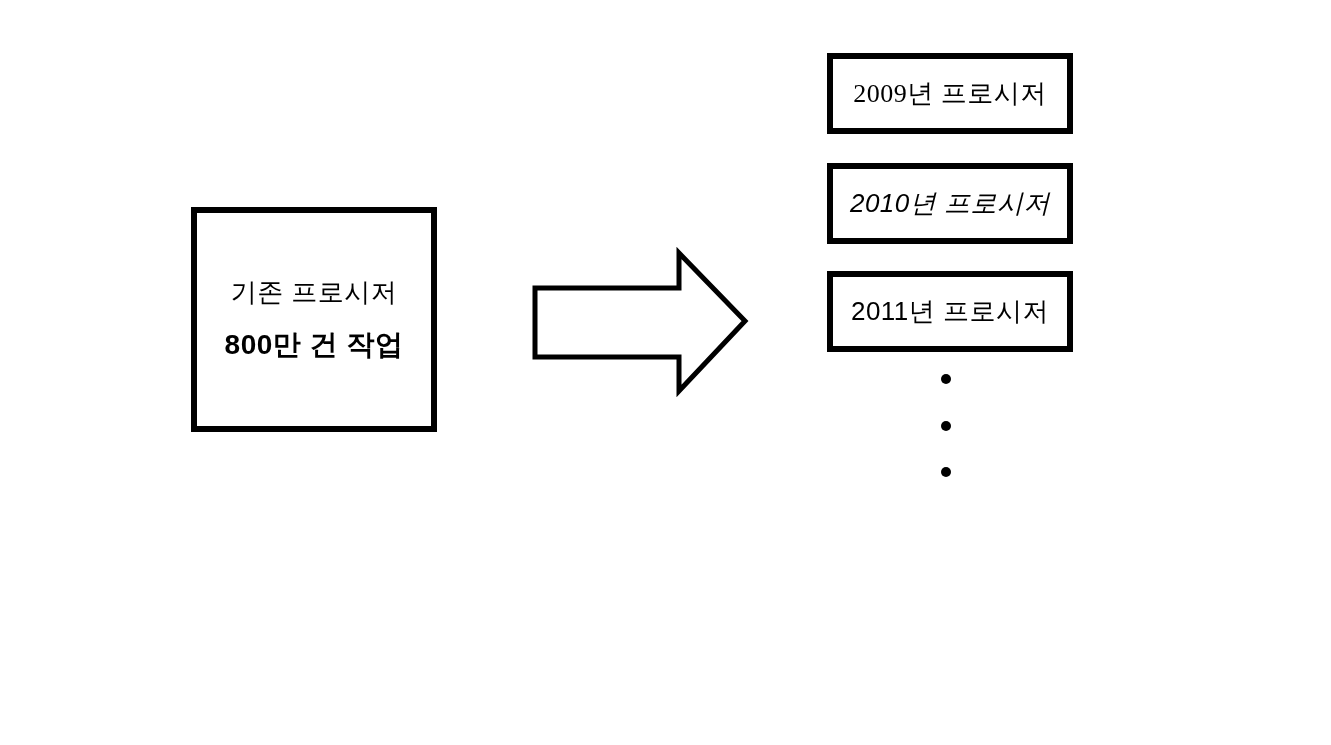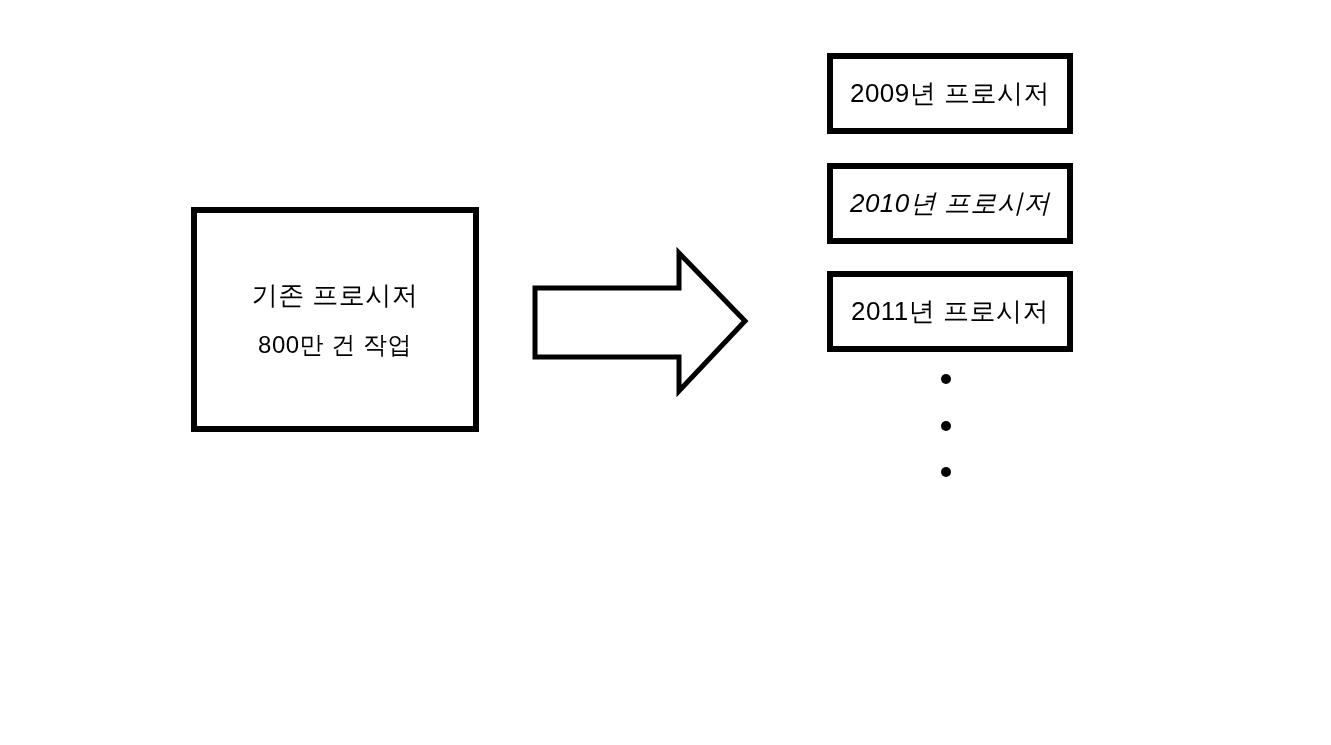--- a/index.html
+++ b/index.html
@@ -17,41 +17,41 @@
     height: 745px;
     background: #ffffff;
     overflow: hidden;
   }
 
   
   .source-box {
     position: absolute;
     left: 191px;
     top: 207px;
-    width: 288px;
+    width: 246px;
     height: 225px;
     box-sizing: border-box;
     border: 6px solid #000000;
     background: #ffffff;
     display: flex;
     flex-direction: column;
     align-items: center;
     justify-content: center;
   }
   .source-title {
     font-size: 26px;
     font-weight: 400;
     line-height: 1.2;
     letter-spacing: 0.5px;
     text-align: center;
     white-space: nowrap;
   }
   .source-sub {
-    font-size: 24px;
-    font-weight: normal;
+    font-size: 28px;
+    font-weight: bold;
     line-height: 1.2;
     letter-spacing: 0.5px;
     text-align: center;
     white-space: nowrap;
     margin-top: 20px;
   }
 
   
   .flow-arrow {
     position: absolute;
@@ -75,21 +75,21 @@
     justify-content: center;
   }
   .target-box-label {
     font-size: 26px;
     font-weight: 400;
     line-height: 1.2;
     letter-spacing: 0.5px;
     text-align: center;
     white-space: nowrap;
   }
-  .box-1 { top: 53px; }
+  .box-1 { top: 53px; font-family: Liberation Serif, serif; }
   .box-2 { top: 163px; font-style: italic; }
   .box-3 { top: 271px; }
   .box-4 { top: 500px; }
 
   
   .ellipsis-dots {
     position: absolute;
     left: 941px;
     top: 371px;
     width: 14px;

